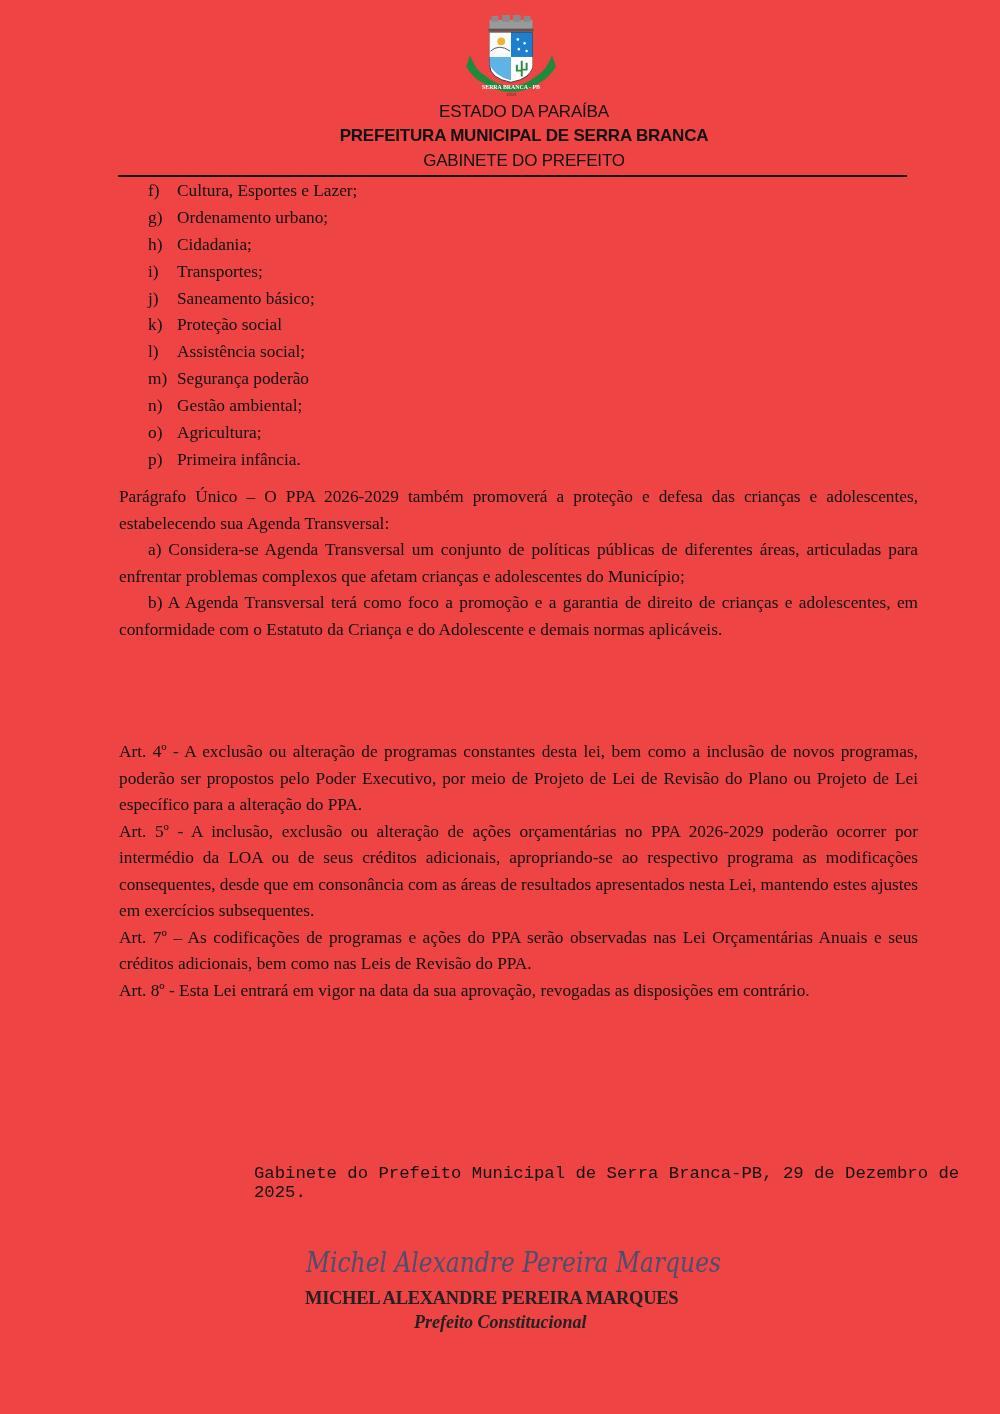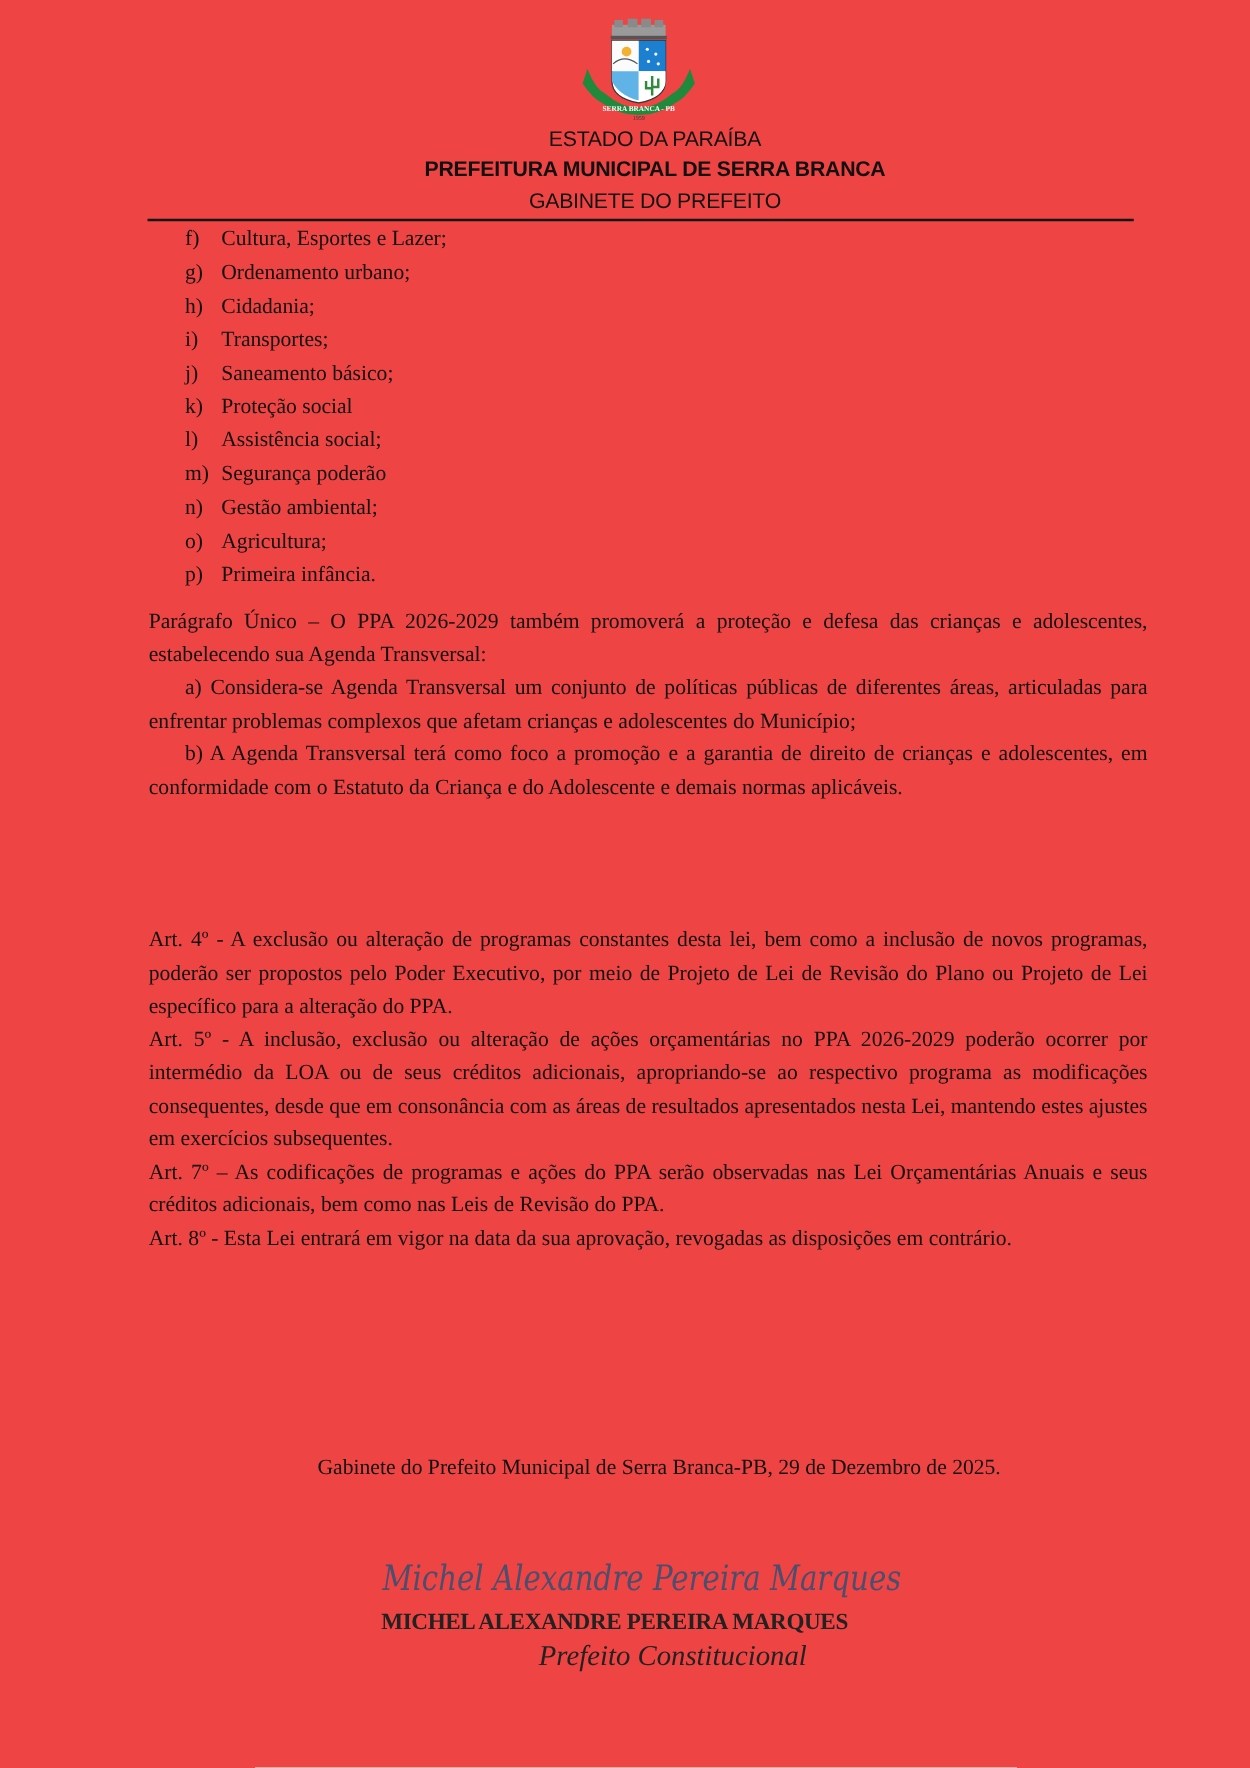--- a/index.html
+++ b/index.html
@@ -23,25 +23,25 @@
   .list .li .mk { width: 29px; padding-left: 29px; }
   .list .li .tx { }
 
   .para { text-align: justify; margin: 0; }
   .indent { text-indent: 29px; font-family: Liberation Serif, serif; }
   b { font-weight: normal; }
 
   .sec1 { top: 484px; }
   .sec2 { top: 708px; margin-top: 31px; }
 
-  .date { position: absolute; left: 254px; top: 1164px; font-family: Liberation Serif, serif; font-size: 17.3px; color: #111; }
+  .date { position: absolute; left: 254px; top: 1164px; font-family: Liberation Mono, monospace; font-size: 17.3px; color: #111; }
 
   .sig { position: absolute; left: 300px; top: 1236px; width: 430px; height: 50px; }
   .signame { position: absolute; left: 305px; top: 1288px; font-family: "Liberation Serif", serif; font-weight: bold; font-size: 18.5px; color: #222; letter-spacing: -0.3px; }
-  .sigtitle { position: absolute; left: 414px; top: 1312px; font-family: "Liberation Serif", serif; font-weight: normal; font-style: italic; font-size: 23px; color: #222; margin-left: 17px; }
+  .sigtitle { position: absolute; left: 414px; top: 1312px; font-family: "Liberation Serif", serif; font-weight: bold; font-style: italic; font-size: 18px; color: #222; }
 </style>
 </head>
 <body>
 
 <div class="page">
 
   <svg class="crest" viewBox="0 0 100 84">
 
     <rect x="28" y="6" width="44" height="10" fill="#9a9a9a"></rect>
     <rect x="30" y="2" width="7" height="6" fill="#8a8a8a"></rect>

